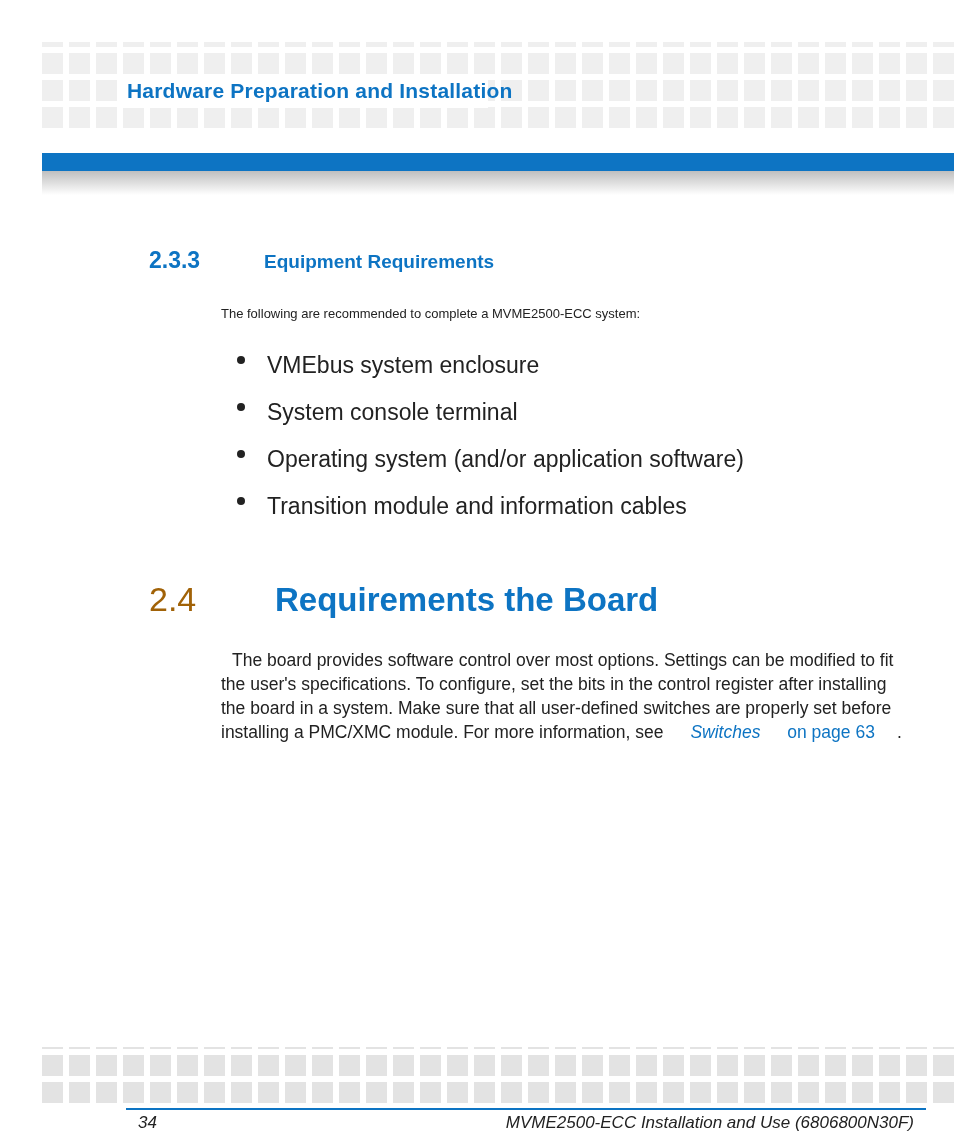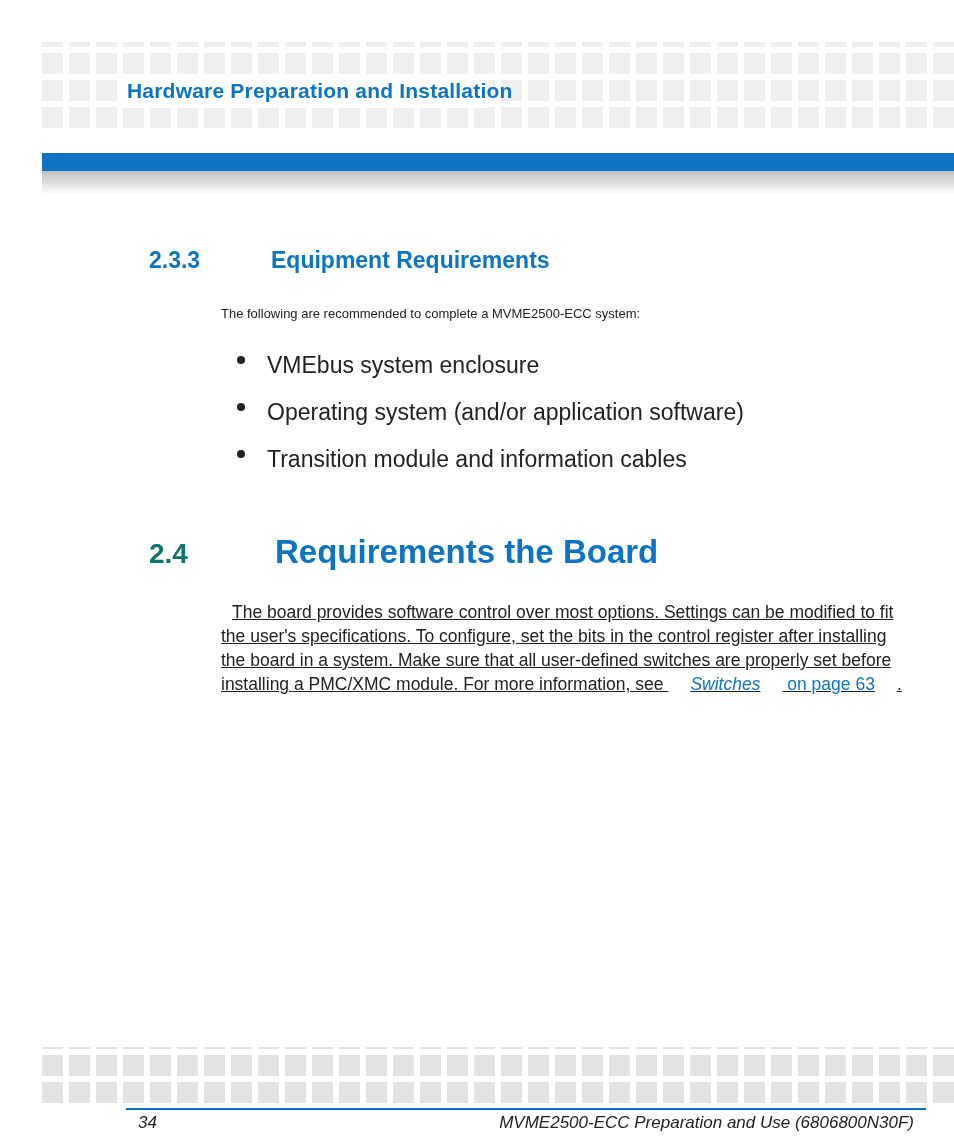--- a/index.html
+++ b/index.html
@@ -47,37 +47,37 @@
   .blue-bar {
     position:absolute; left:0; top:111px; width:954px; height:18px; background:#0d74c3;
   }
   .shadow-bar {
     position:absolute; left:0; top:129px; width:954px; height:24px;
     background: linear-gradient(180deg, #bfbfbf 0%, #fff 100%);
   }
 
   .content { position:absolute; left:84px; top:182px; width:800px; }
 
-  .sec-row { display:flex; gap:24px; align-items:baseline; }
+  .sec-row { display:flex; gap:17px; align-items:baseline; }
   .sec-num-233 { width:78px; flex:0 0 78px; color:#0d74c3; font-weight:700; font-size:23px; }
-  .sec-title-233 { color:#0d74c3; font-weight:700; font-size:23px; }
+  .sec-title-233 { color:#0d74c3; font-weight:700; font-size:19px; }
 
   .para { margin-top:18px; margin-left:93px; font-size:13px; line-height:1.35; color:#222; max-width:740px; }
 
   ul.req { list-style:none; margin-top:14px; margin-left:93px; }
   ul.req li { position:relative; padding-left:36px; font-size:23px; line-height:1.35; margin-bottom:14px; }
   ul.req li::before {
     content:""; position:absolute; left:6px; top:7px; width:8px; height:8px; background:#222; border-radius:50%;
   }
 
   .sec24 { margin-top:30px; display:flex; gap:28px; align-items:baseline; }
-  .sec-num-24 { width:78px; flex:0 0 78px; color:#0f766e; font-weight:700; font-size:28px; }
+  .sec-num-24 { width:78px; flex:0 0 78px; color:#a16207; font-weight:400; font-size:34px; }
   .sec-title-24 { color:#0d74c3; font-weight:700; font-size:33px; }
 
-  .para24 { margin-top:16px; margin-left:93px; font-size:17.5px; line-height:1.38; max-width:760px;text-decoration:underline; }
+  .para24 { margin-top:16px; margin-left:93px; font-size:17.5px; line-height:1.38; max-width:760px; }
   .link { color:#0d74c3; font-style:italic; }
   .link-plain { color:#0d74c3; }
 
   .footer-rule {
     position:absolute; left:84px; bottom:55px; width:800px; height:0;
     border-top:2px solid #0d74c3;
   }
   .footer { position:absolute; left:84px; bottom:22px; width:800px; display:flex; justify-content:space-between; font-size:17px; color:#222;font-style:italic; }
 </style>
 </head>
@@ -95,35 +95,36 @@
 
     <div class="sec-row">
       <div class="sec-num-233">2.3.3</div>
       <div class="sec-title-233">Equipment Requirements</div>
     </div>
 
     <div class="para">The following are recommended to complete a MVME2500-ECC system:</div>
 
     <ul class="req">
       <li>VMEbus system enclosure</li>
+      <li>System console terminal</li>
       <li>Operating system (and/or application software)</li>
       <li>Transition module and information cables</li>
     </ul>
 
     <div class="sec24">
       <div class="sec-num-24">2.4</div>
       <div class="sec-title-24">Requirements the Board</div>
     </div>
 
     <div class="para24">
       <span>The board provides software control over most options. Settings can be modified to fit the user's specifications. To configure, set the bits in the control register after installing the board in a system. Make sure that all user-defined switches are properly set before installing a PMC/XMC module. For more information, see </span><a class="link">Switches</a><a class="link-plain"> on page 63</a><span>.</span>
     </div>
 
   </div>
 
   <div class="dots-bottom"></div>
 
   <div class="footer-rule"></div>
   <div class="footer">
     <span>34</span>
-    <span>MVME2500-ECC Preparation and Use (6806800N30F)</span>
+    <span>MVME2500-ECC Installation and Use (6806800N30F)</span>
   </div>
 </div>
 
 </body></html>

